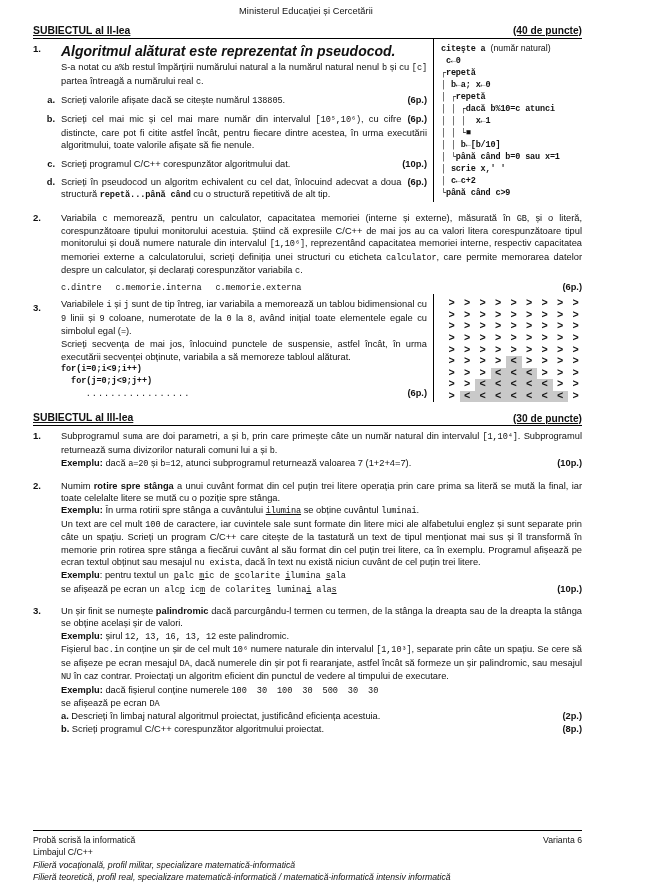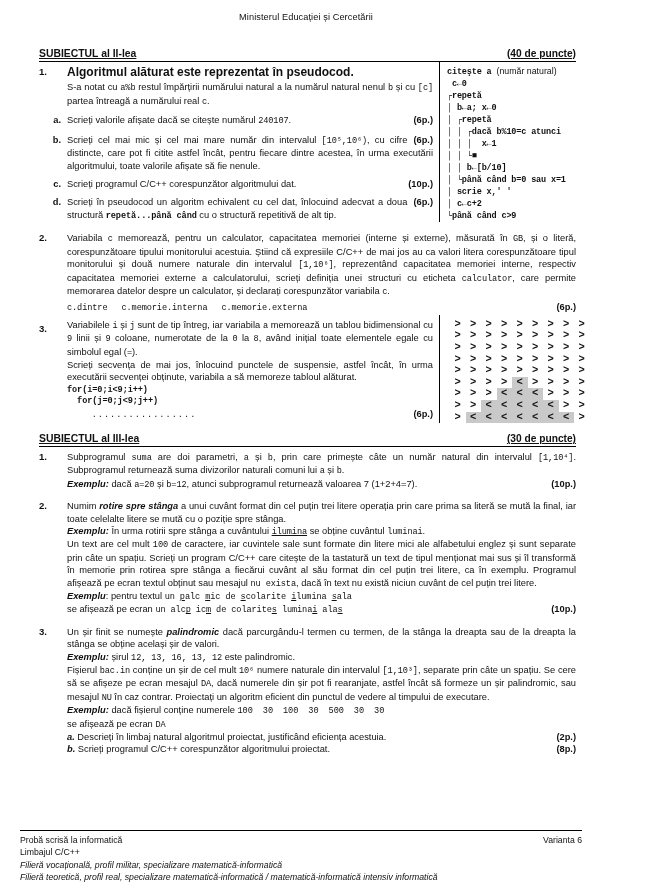--- a/index.html
+++ b/index.html
@@ -14,40 +14,40 @@
     color: #111111;
     font-size: 9.3px;
     line-height: 1.33;
     position: relative;
     overflow: hidden;
   }
   .page {
     position: relative;
     width: 612px;
     height: 889px;
-    padding: 6px;
+    padding: 0;
     box-sizing: border-box;
   }
 
   
   .doc-header {
     text-align: center;
     padding-top: 5px;
     font-size: 9.2px;
     line-height: 1.38;
   }
   .doc-header div { letter-spacing: 0.01em; }
 
   
   .section-bar {
     display: flex;
     justify-content: space-between;
     align-items: center;
     border-bottom: 1.6px solid #000;
-    margin: 23px 30px 0 33px;
+    margin: 6px 30px 0 33px;
     padding-bottom: 0px;
   }
   .section-bar .sec-title {
     font-weight: bold;
     font-size: 10.4px;
     text-decoration: underline;
     text-underline-offset: 1px;
   }
   .section-bar .sec-points {
     font-weight: bold;
@@ -73,21 +73,21 @@
     flex: 1 1 auto;
     min-width: 0;
     padding-top: 4px;
   }
   .just { text-align: justify; }
   .mono {
     font-family: "Liberation Mono", monospace;
     font-size: 8.6px;
     letter-spacing: -0.1px;
   }
-  b.lbl { font-weight: bold; font-style: italic; }
+  b.lbl { font-weight: bold; }
   .pts {
     font-weight: bold;
     float: right;
     margin-left: 6px;
   }
 
   
   .p1-wrap {
     display: flex;
     margin: 0 30px 0 33px;
@@ -105,21 +105,22 @@
     padding-left: 7px;
     padding-top: 3px;
     box-sizing: border-box;
   }
   .p1-head {
     display: flex;
   }
   .p1-head .prob-num { padding-top: 1px; }
   .p1-title {
     font-weight: bold;
-    font-size: 12px;
+    font-size: 14px;
+    font-style: italic;
   }
   .sub-item {
     display: flex;
     margin-top: 6px;
   }
   .sub-letter {
     flex: 0 0 20px;
     width: 20px;
     font-weight: bold;
     text-align: right;
@@ -176,21 +177,21 @@
     line-height: 11.6px;
   }
   .mcell.hl { background: #c9c9c9; }
 
   
   .u { text-decoration: underline; }
 
   
   .footer {
     position: absolute;
-    left: 20px;
+    left: 33px;
     right: 30px;
     bottom: 6px;
     border-top: 1.2px solid #000;
     padding-top: 3px;
     font-size: 8.7px;
     line-height: 1.4;
   }
   .footer .row1 {
     display: flex;
     justify-content: space-between;
@@ -216,21 +217,21 @@
 
       <div class="p1-head">
         <div class="prob-num">1.</div>
         <div class="p1-title">Algoritmul alăturat este reprezentat în pseudocod.</div>
       </div>
 
       <div class="just" style="margin-left:28px;margin-top:1px;"><span>S-a notat cu </span><span class="mono">a%b</span><span> restul împărțirii numărului natural </span><span class="mono">a</span><span> la numărul natural nenul </span><span class="mono">b</span><span> și cu </span><span class="mono">[c]</span><span> partea întreagă a numărului real </span><span class="mono">c</span><span>.</span></div>
 
       <div class="sub-item" style="margin-left:8px;">
         <div class="sub-letter">a.</div>
-        <div class="sub-text"><span class="pts">(6p.)</span><span>Scrieți valorile afișate dacă se citește numărul </span><span class="mono">240107</span><span>.</span></div>
+        <div class="sub-text"><span class="pts">(6p.)</span><span>Scrieți valorile afișate dacă se citește numărul </span><span class="mono">138805</span><span>.</span></div>
       </div>
 
       <div class="sub-item" style="margin-left:8px;">
         <div class="sub-letter">b.</div>
         <div class="sub-text just"><span class="pts">(6p.)</span><span>Scrieți cel mai mic și cel mai mare număr din intervalul </span><span class="mono">[10⁵,10⁶)</span><span>, cu cifre distincte, care pot fi citite astfel încât, pentru fiecare dintre acestea, în urma executării algoritmului, toate valorile afișate să fie nenule.</span></div>
       </div>
 
       <div class="sub-item" style="margin-left:8px;">
         <div class="sub-letter">c.</div>
         <div class="sub-text"><span class="pts">(10p.)</span><span>Scrieți programul C/C++ corespunzător algoritmului dat.</span></div>

